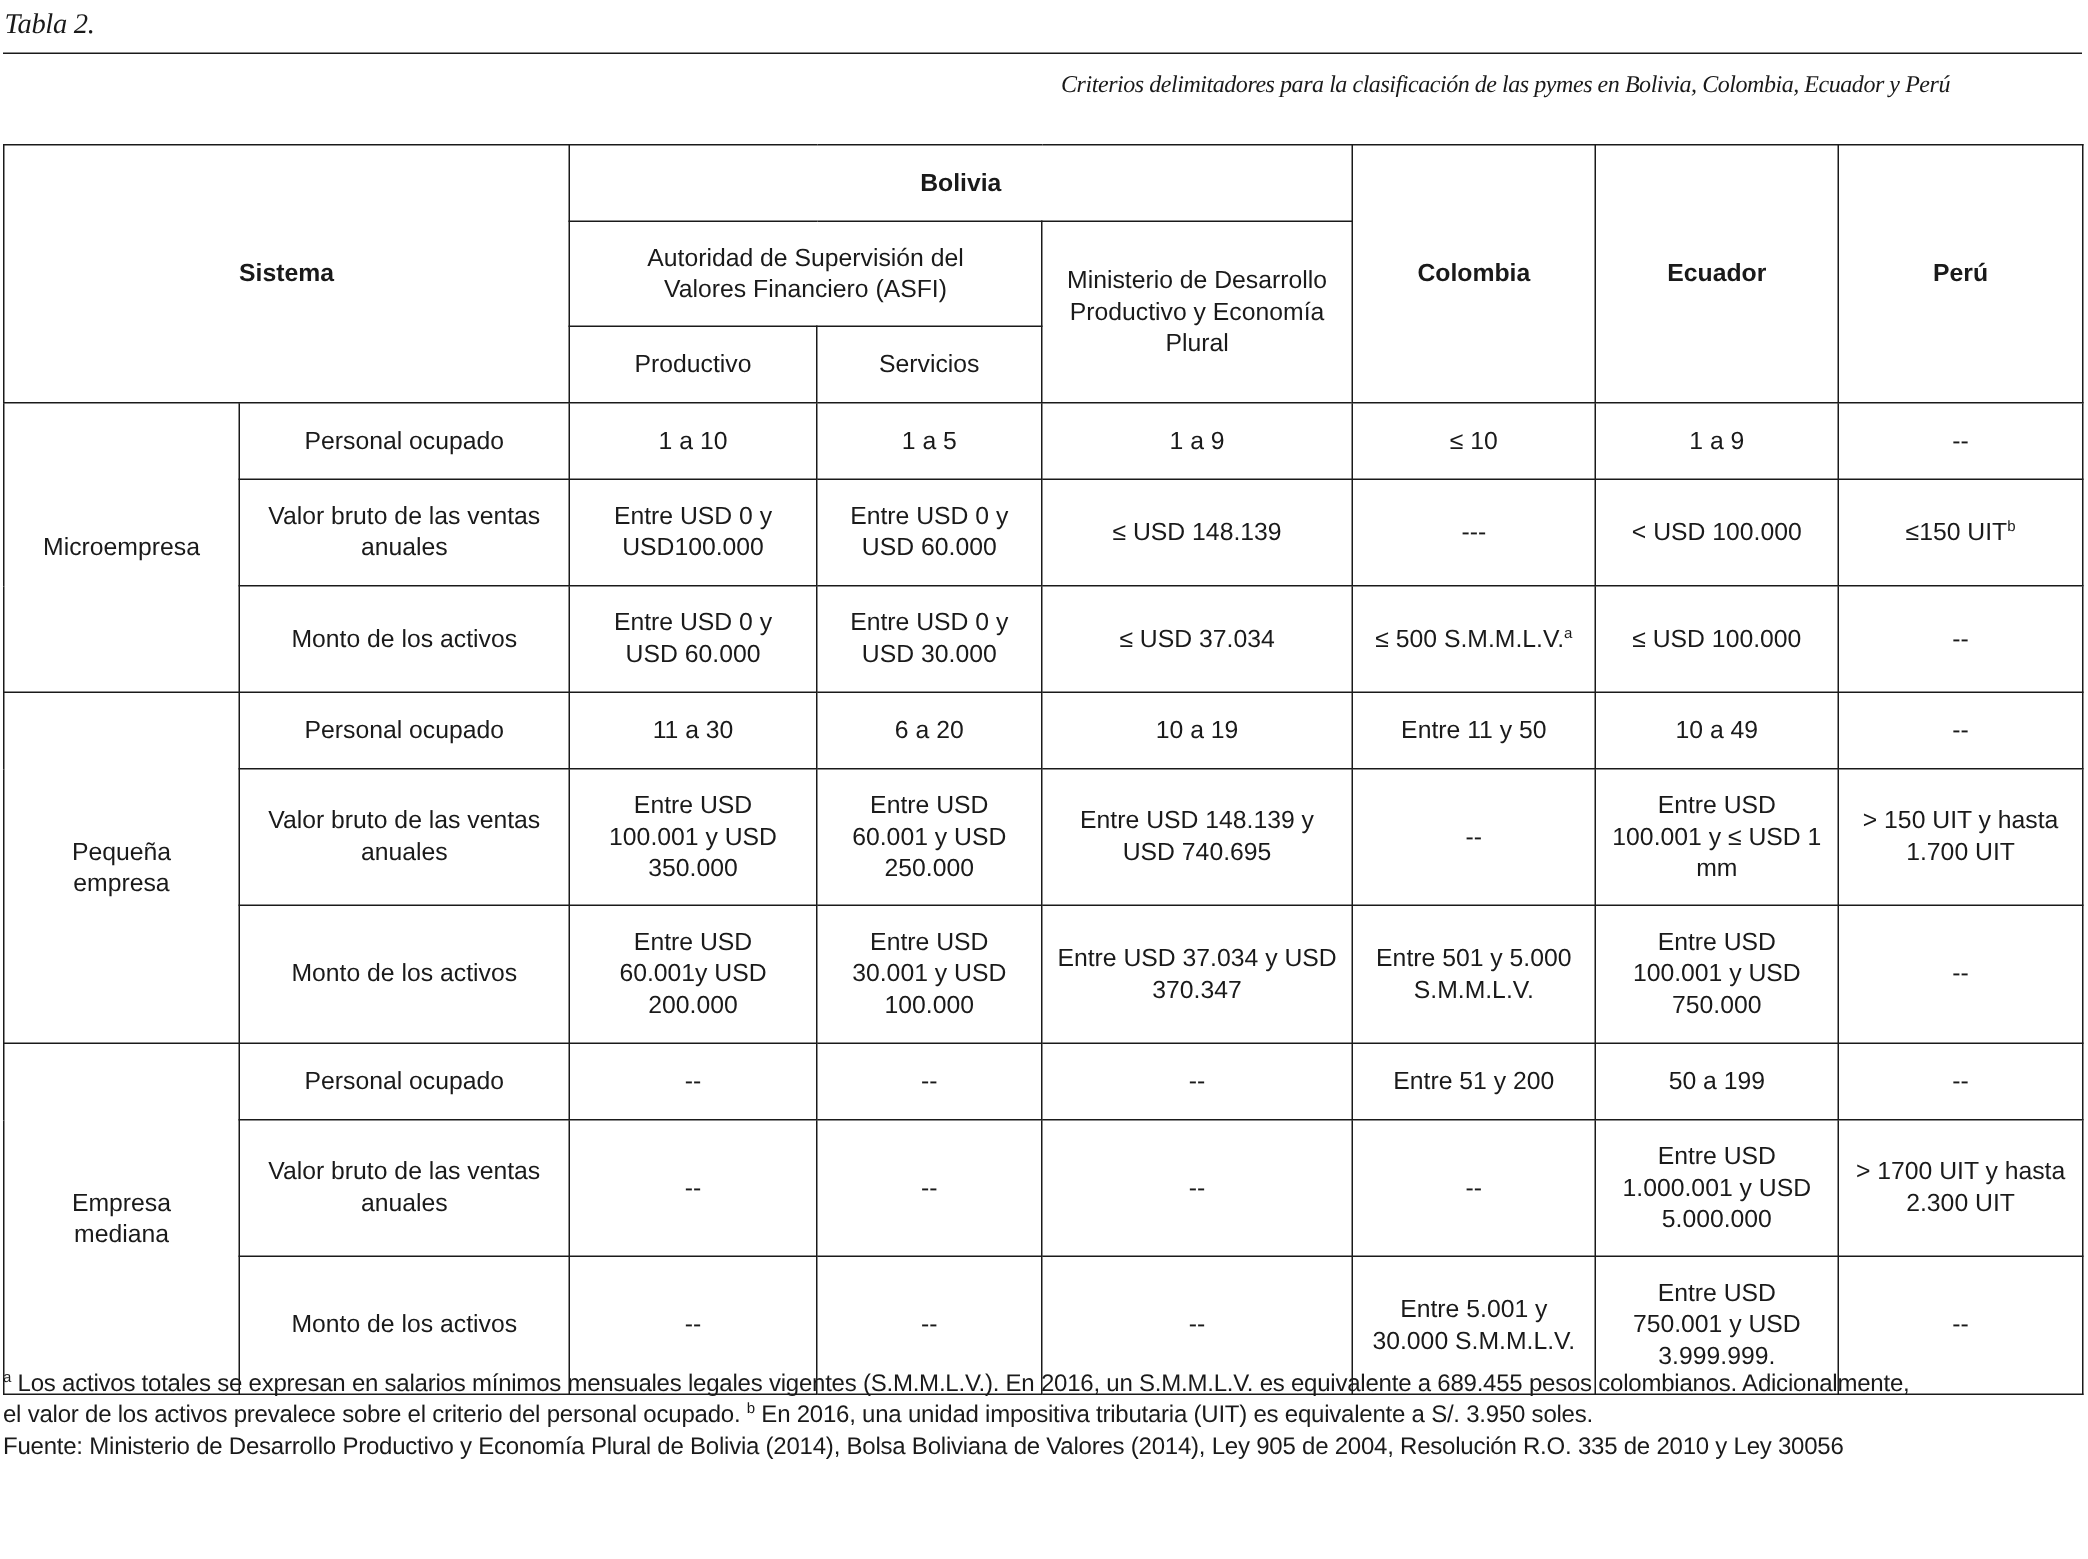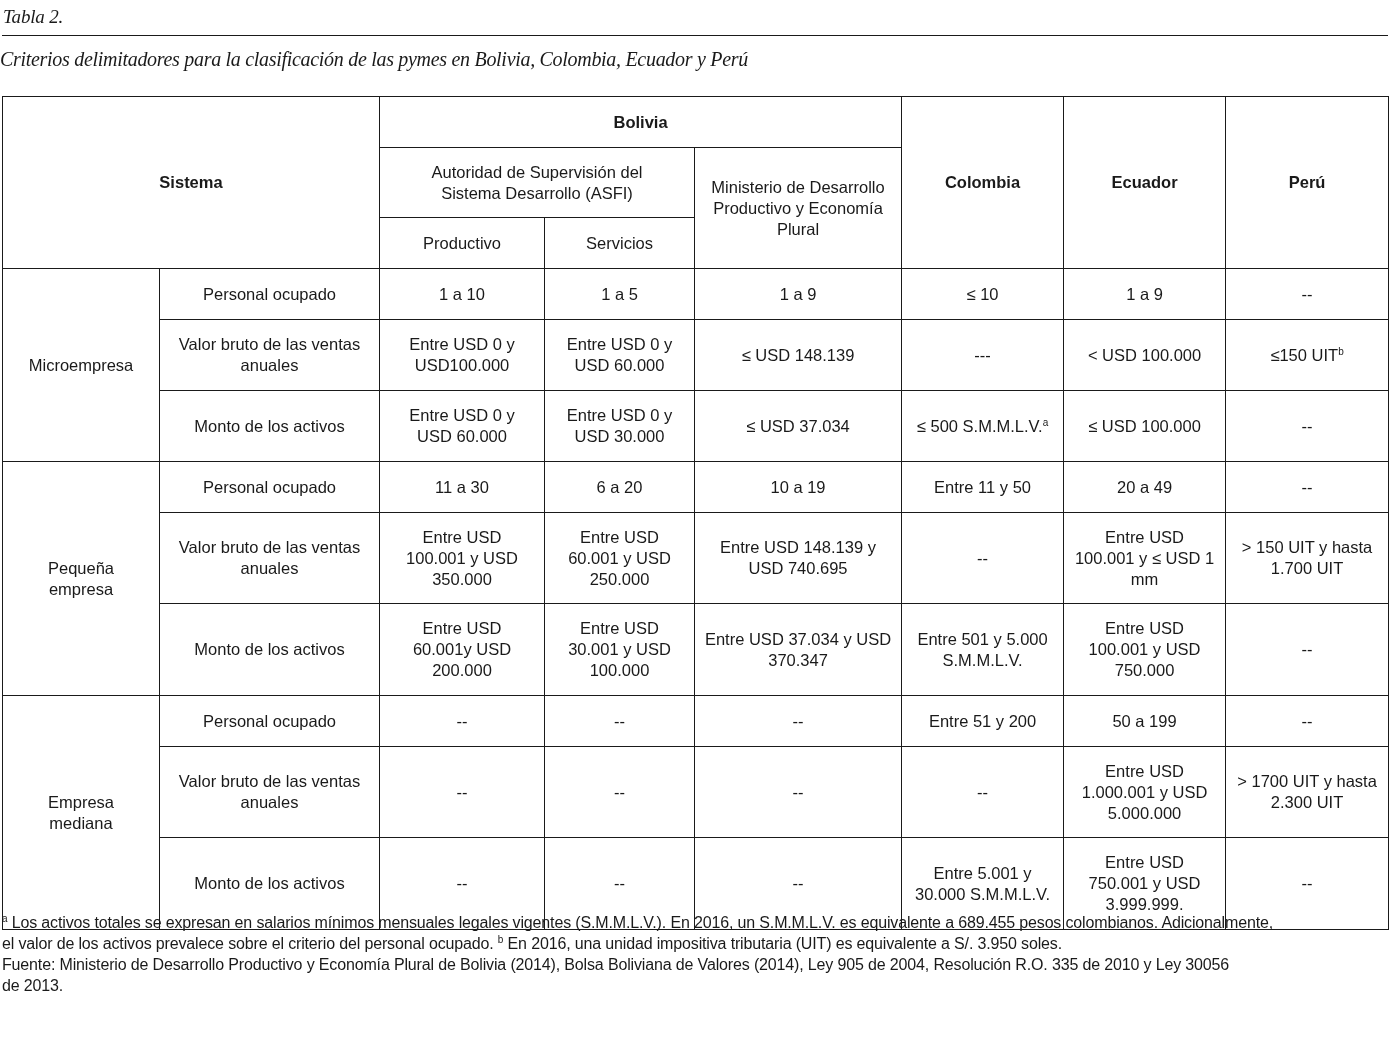--- a/index.html
+++ b/index.html
@@ -11,23 +11,23 @@
   .table-label {
     position: absolute; left: 3px; top: 6px;
     font-family: "Liberation Serif", "DejaVu Serif", serif;
     font-style: italic; font-size: 19px; letter-spacing: -0.2px;
   }
   .top-rule {
     position: absolute; left: 2px; top: 35px; width: 1386px; height: 0;
     border-top: 1.5px solid #1a1a1a;
   }
   .caption {
-    position: absolute; left: 0; top: 48px; width: 1300px; text-align: left;
+    position: absolute; left: 0; top: 48px; width: 1300px; text-align: right;
     font-family: "Liberation Serif", "DejaVu Serif", serif;
-    font-style: italic; font-size: 20px; letter-spacing: -0.3px;
+    font-style: italic; font-size: 16px; letter-spacing: -0.3px;
   }
   table.main {
     position: absolute; left: 2px; top: 96px;
     border-collapse: collapse; table-layout: fixed;
     width: 1386px;
     font-size: 16.5px; line-height: 21px;
   }
   table.main td, table.main th {
     border: 1.5px solid #1a1a1a;
     text-align: center; vertical-align: middle;
@@ -62,21 +62,21 @@
   </colgroup>
   <thead>
     <tr style="height:51px">
       <th class="bold" colspan="2" rowspan="3">Sistema</th>
       <th class="bold" colspan="3">Bolivia</th>
       <th class="bold" rowspan="3">Colombia</th>
       <th class="bold" rowspan="3">Ecuador</th>
       <th class="bold" rowspan="3">Perú</th>
     </tr>
     <tr style="height:70px">
-      <th colspan="2" style="padding:0 30px">Autoridad de Supervisión del Sistema Desarrollo (ASFI)</th>
+      <th colspan="2" style="padding:0 30px">Autoridad de Supervisión del Valores Financiero (ASFI)</th>
       <th rowspan="2" style="padding:0 10px">Ministerio de Desarrollo Productivo y Economía Plural</th>
     </tr>
     <tr style="height:51px">
       <th>Productivo</th>
       <th>Servicios</th>
     </tr>
   </thead>
   <tbody id="tbody">
       <tr style="height: 51px;">
         <td rowspan="3" style="padding: 0px 6px;">Microempresa</td>
@@ -106,21 +106,21 @@
         <td style="padding: 0px 10px;"><span>≤ USD 100.000</span></td>
         <td style="padding: 0px 6px;"><span>--</span></td>
       </tr>
       <tr style="height: 51px;">
         <td rowspan="3" style="padding: 0px 30px;">Pequeña empresa</td>
         <td style="padding: 0px 10px;">Personal ocupado</td>
         <td style="padding: 0px 18px;"><span>11 a 30</span></td>
         <td style="padding: 0px 14px;"><span>6 a 20</span></td>
         <td style="padding: 0px 8px;"><span>10 a 19</span></td>
         <td style="padding: 0px 6px;"><span>Entre 11 y 50</span></td>
-        <td style="padding: 0px 10px;"><span>20 a 49</span></td>
+        <td style="padding: 0px 10px;"><span>10 a 49</span></td>
         <td style="padding: 0px 6px;"><span>--</span></td>
       </tr>
       <tr style="height: 91px;">
         <td style="padding: 0px 10px;">Valor bruto de las ventas anuales</td>
         <td style="padding: 0px 18px;"><span>Entre USD 100.001 y USD 350.000</span></td>
         <td style="padding: 0px 14px;"><span>Entre USD 60.001 y USD 250.000</span></td>
         <td style="padding: 0px 8px;"><span>Entre USD 148.139 y USD 740.695</span></td>
         <td style="padding: 0px 6px;"><span>--</span></td>
         <td style="padding: 0px 10px;"><span>Entre USD 100.001 y ≤ USD 1 mm</span></td>
         <td style="padding: 4px 6px;"><span>&gt; 150 UIT y hasta 1.700 UIT</span></td>
@@ -162,14 +162,13 @@
         <td style="padding: 0px 10px;"><span>Entre USD 750.001 y USD 3.999.999.</span></td>
         <td style="padding: 0px 6px;"><span>--</span></td>
       </tr>
     </tbody>
 </table>
 
 <div class="footnotes">
   <div><sup>a</sup><span> Los activos totales se expresan en salarios mínimos mensuales legales vigentes (S.M.M.L.V.). En 2016, un S.M.M.L.V. es equivalente a 689.455 pesos colombianos. Adicionalmente,</span></div>
   <div><span>el valor de los activos prevalece sobre el criterio del personal ocupado. </span><sup>b</sup><span> En 2016, una unidad impositiva tributaria (UIT) es equivalente a S/. 3.950 soles.</span></div>
   <div>Fuente: Ministerio de Desarrollo Productivo y Economía Plural de Bolivia (2014), Bolsa Boliviana de Valores (2014), Ley 905 de 2004, Resolución R.O. 335 de 2010 y Ley 30056</div>
-  <div>de 2013.</div>
 </div>
 
 </body></html>

